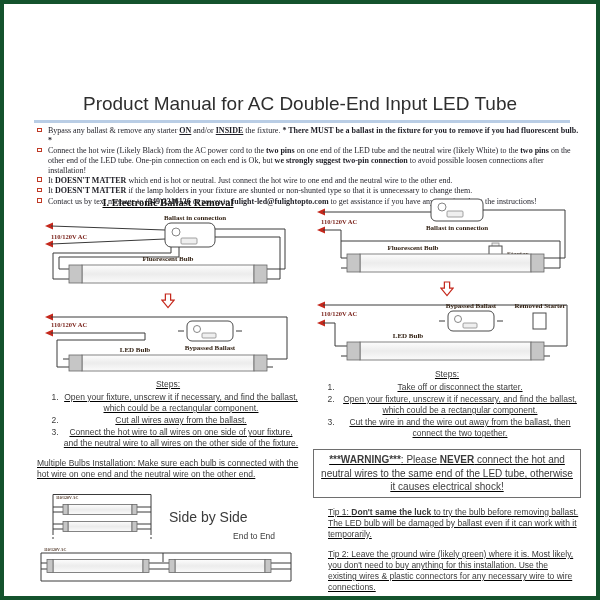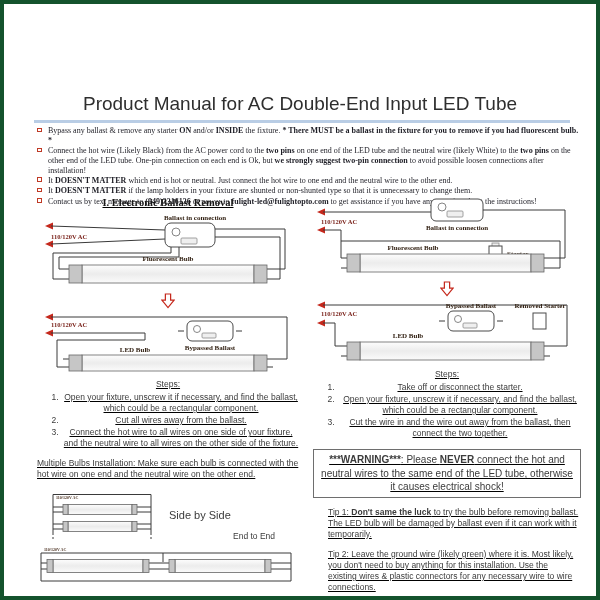--- a/index.html
+++ b/index.html
@@ -5,21 +5,21 @@
   html,body{margin:0;padding:0;background:#e9e9e9;}
   .page{position:relative;width:600px;height:600px;background:#ffffff;border:4px solid #14532d;
         box-sizing:border-box;overflow:hidden;font-family:"Liberation Serif",serif;margin:0 auto;}
   .title{position:absolute;top:89px;left:0;right:0;text-align:center;
          font-family:"Liberation Sans",sans-serif;font-size:19px;color:#2e2e2e;}
   .band{position:absolute;top:116px;left:30px;right:26px;height:3px;background:#b9cde5;}
   .bullets{position:absolute;top:122px;left:33px;width:542px;font-size:8px;line-height:9.8px;color:#1e1e26;}
   .bullet{position:relative;padding-left:11px;margin-bottom:0.5px;}
   .sq{position:absolute;left:0;top:1.5px;width:4.5px;height:4.5px;border:1px solid #bf3a26;box-sizing:border-box;}
   .b{font-weight:bold;}
-  .u{}
+  .u{text-decoration:underline;}
   .col{position:absolute;top:193px;text-decoration:underline;}
   .col-left{left:33px;width:262px;}
   .col-right{left:309px;width:268px;}
   .sec-head{text-align:center;font-weight:bold;font-size:10.5px;color:#181818;margin:0 0 3px 0;}
   svg{display:block;}
   .dwires path,.dwires line,.dwires polyline{stroke:#3a3a3a;stroke-width:1;fill:none;}
   .dl{font:bold 7px "Liberation Serif",serif;fill:#332214;}
   .ac{font:bold 6.5px "Liberation Serif",serif;fill:#7b241c;}
   .tiny{font:bold 4px "Liberation Serif",serif;fill:#4a3020;}
   .cap{fill:#c6c6c6;stroke:#666;stroke-width:0.8;}
@@ -29,21 +29,21 @@
   .ah{fill:#c5281c;stroke:none;}
   .arrow-wrap{text-align:center;margin:2px 0 2px 0;height:16px;}
   .arrow-wrap svg{display:inline-block;}
   .steps{margin-top:4px;font-family:"Liberation Sans",sans-serif;font-size:8.5px;color:#3b3b3b;line-height:1.3;text-align:center;}
   .steps ol{margin:2px 0 0 0;padding-left:24px;}
   .steps li{margin-bottom:1px;padding-left:2px;}
   .multi-note{margin-top:9px;font-family:"Liberation Sans",sans-serif;font-size:8.5px;color:#3b3b3b;line-height:1.3;}
   .mini-wrap{position:relative;height:102px;margin-top:5px;}
   .mini-sbs{position:absolute;left:10px;top:6px;}
   .mini-e2e{position:absolute;left:0px;top:60px;}
-  .lbl-sbs{position:absolute;left:132px;top:24px;font-family:"Liberation Sans",sans-serif;font-size:11px;color:#3b3b3b;}
+  .lbl-sbs{position:absolute;left:132px;top:24px;font-family:"Liberation Sans",sans-serif;font-size:14px;color:#3b3b3b;}
   .lbl-e2e{position:absolute;left:196px;top:46px;font-family:"Liberation Sans",sans-serif;font-size:8.5px;color:#3b3b3b;}
   .warning{margin-top:10px;border:1px solid #6e6e6e;padding:3px 5px;text-align:center;
            font-family:"Liberation Sans",sans-serif;font-size:10px;color:#3b3b3b;line-height:1.35;}
   .tip{margin-top:9px;padding-left:15px;padding-right:2px;font-family:"Liberation Sans",sans-serif;
        font-size:8.5px;color:#3b3b3b;line-height:1.3;}
 </style>
 </head>
 <body>
 
 <div class="page">

